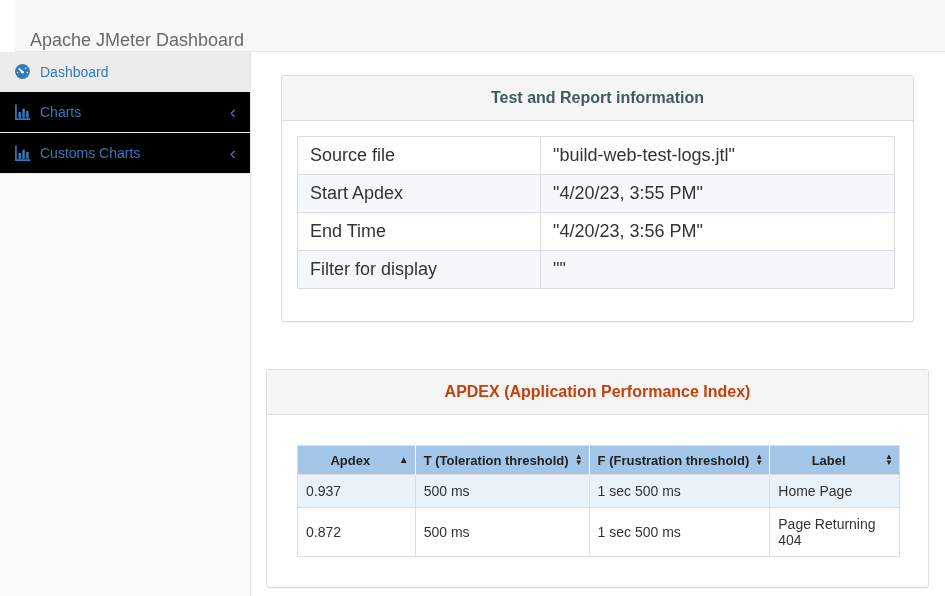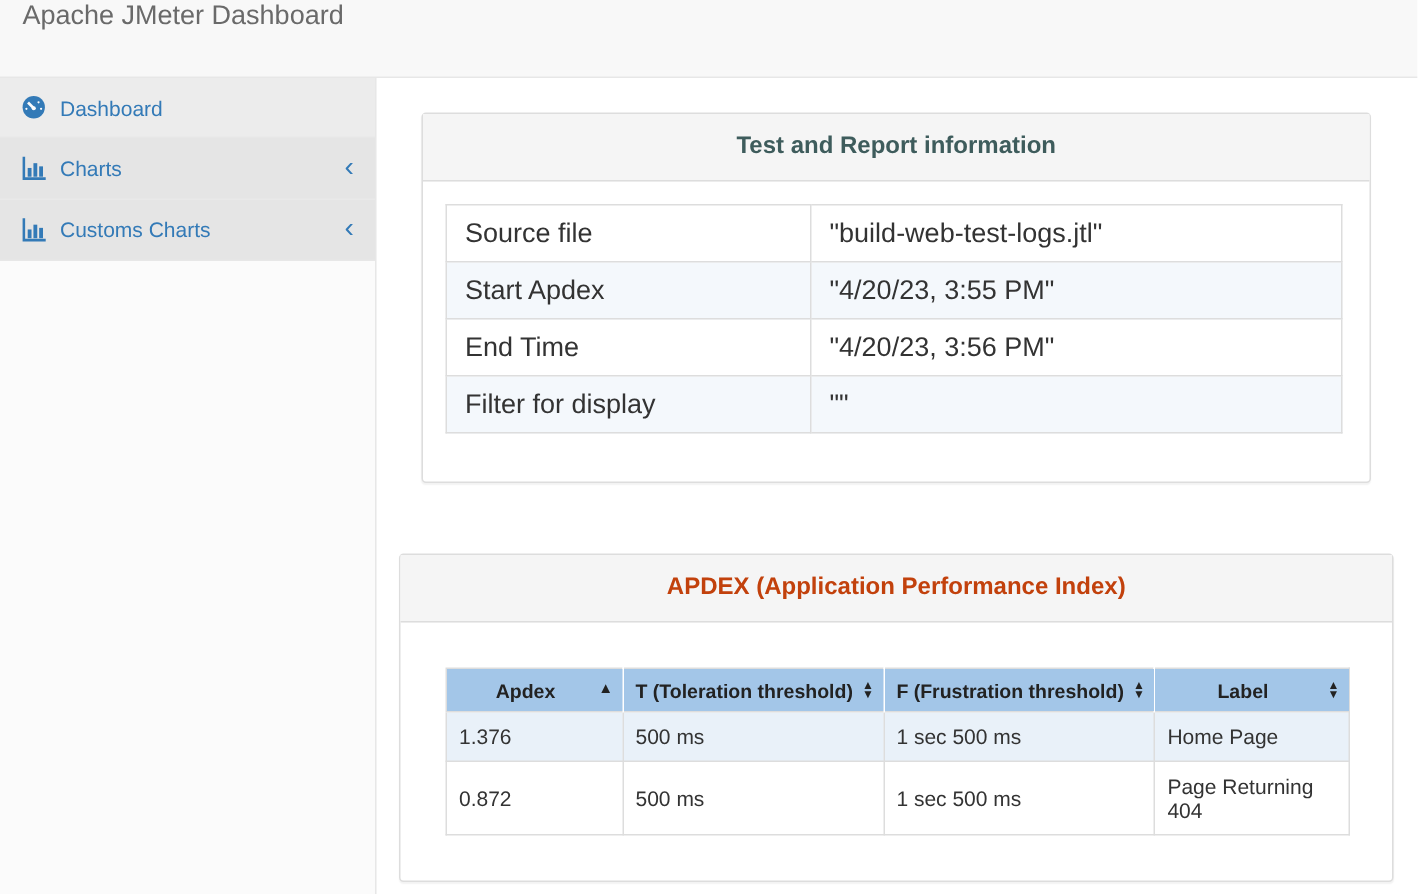--- a/index.html
+++ b/index.html
@@ -10,22 +10,23 @@
     color: #333;
     font-size: 14px;
   }
 
   
   .navbar {
     height: 52px;
     background: #f8f8f8;
     border-bottom: 1px solid #e7e7e7;
     display: flex;
-    align-items: flex-start;
+    align-items: flex-end;
     padding-left: 15px;
+    margin-left: 15px;
   }
   .navbar-brand {
     font-size: 18px;
     color: #6a6a6a;
   }
 
   
   .layout { display: flex; height: 544px; }
 
   .sidebar {
@@ -34,21 +35,21 @@
     background: #fbfbfb;
     border-right: 1px solid #e7e7e7;
   }
   .side-item {
     height: 41px;
     display: flex;
     align-items: center;
     padding: 0 14px;
     border-bottom: 1px solid #e7e7e7;
     color: #337ab7;
-    background: #e5e5e5;
+    background: #000000;
     cursor: pointer;
   }
   .side-item.active { background: #ececec; height: 40px; }
   .side-item .icon { margin-right: 9px; display: inline-flex; }
   .side-item .chevron {
     margin-left: auto;
     font-size: 19px;
     line-height: 14px;
     color: #337ab7;
   }
@@ -267,21 +268,21 @@
                 <span>Label</span>
                 <span class="sort-icons">
                   <span>▲</span>
                     <span>▼</span>
                 </span>
               </th>
             </tr>
           </thead>
           <tbody>
             <tr class="striped">
-              <td>1.376</td>
+              <td>0.937</td>
               <td>500 ms</td>
               <td>1 sec 500 ms</td>
               <td>Home Page</td>
             </tr>
             <tr>
               <td>0.872</td>
               <td>500 ms</td>
               <td>1 sec 500 ms</td>
               <td>Page Returning 404</td>
             </tr>

